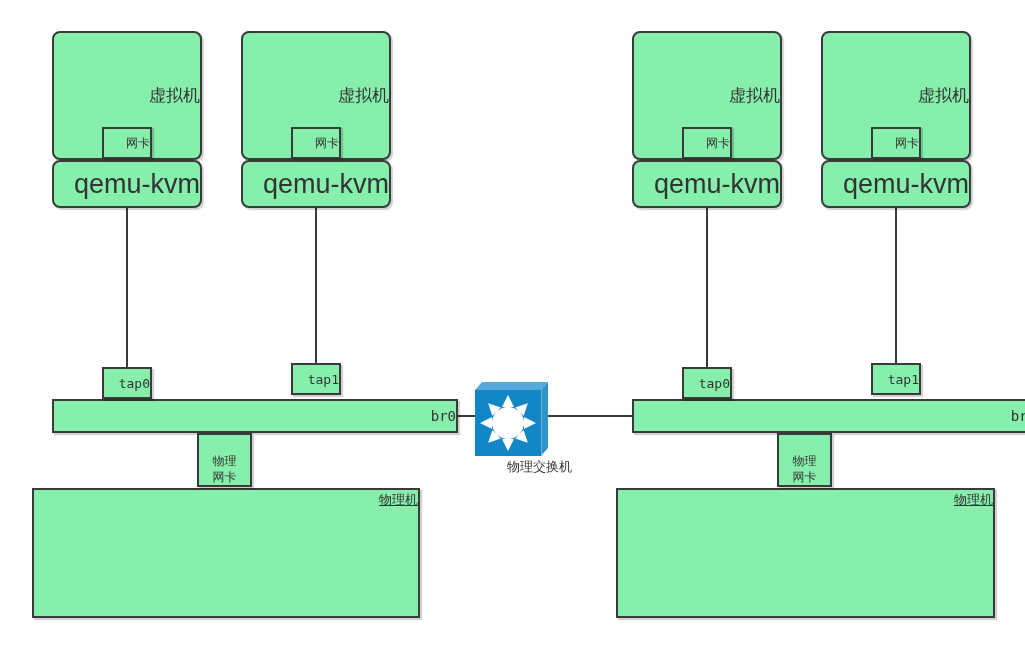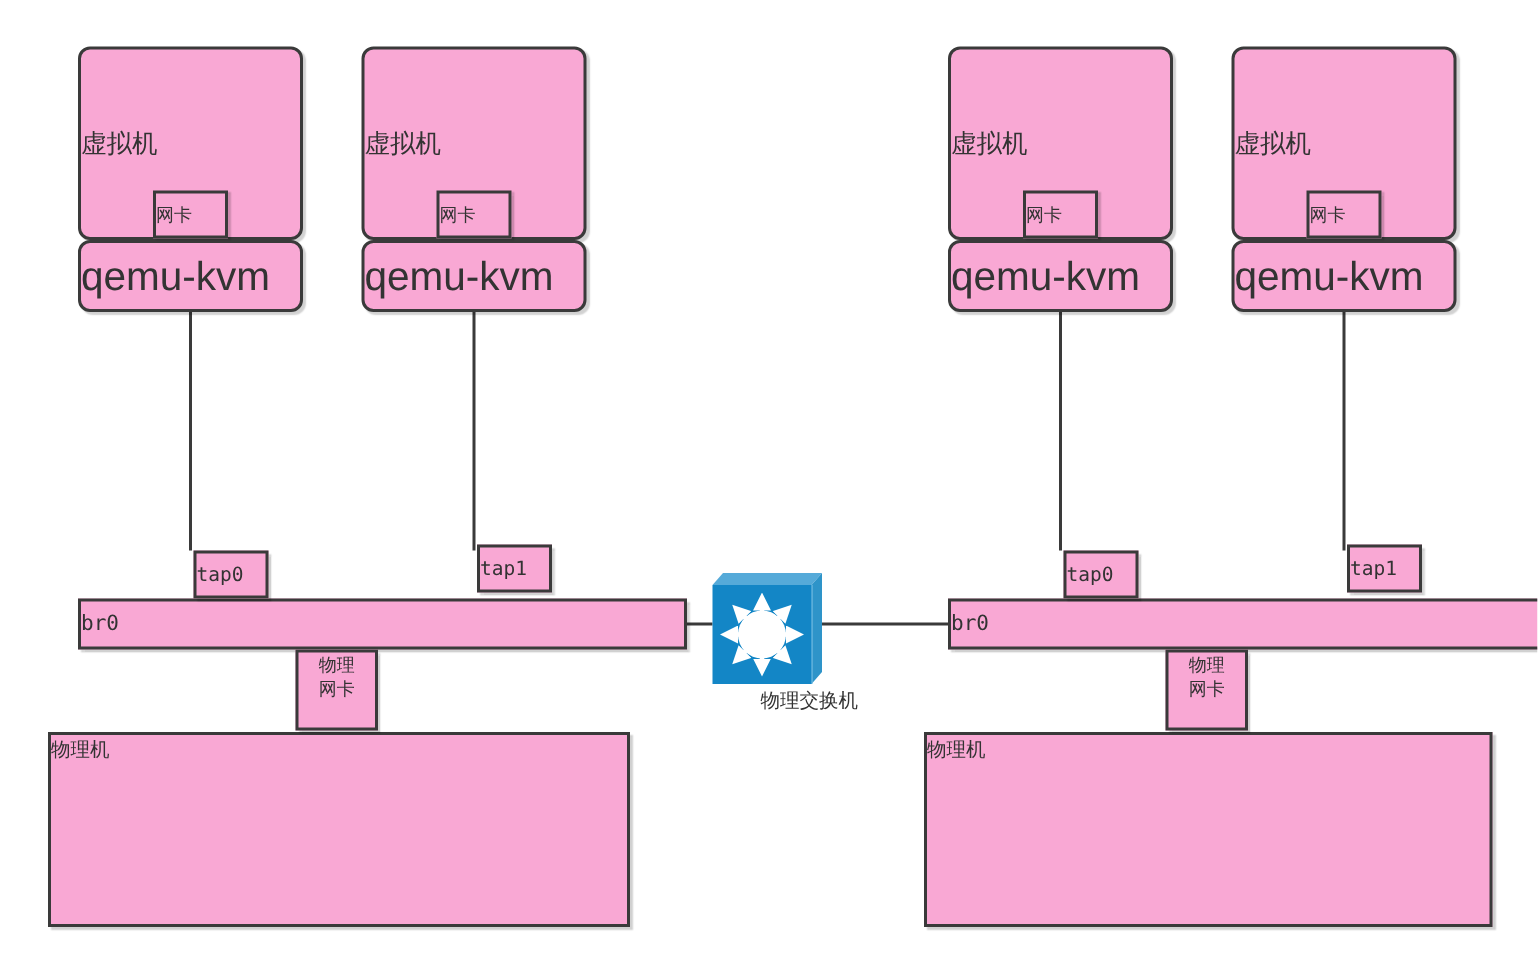--- a/index.html
+++ b/index.html
@@ -6,22 +6,22 @@
   .canvas {
     position:relative; width:1025px; height:652px; background:#ffffff;
     font-family:"Liberation Sans","DejaVu Sans",sans-serif; color:#333333;
     overflow:hidden;
   }
   .group { position:absolute; top:0; width:445px; height:652px; }
   .group-left  { left:0; }
   .group-right { left:580px; }
 
   .box {
-    position:absolute; background:#f9a8d4; border:2px solid #3a3a3a;
-    box-sizing:border-box; display:flex; align-items:center; justify-content:flex-start;
+    position:absolute; background:#86efac; border:2px solid #3a3a3a;
+    box-sizing:border-box; display:flex; align-items:center; justify-content:flex-end;
     box-shadow:2px 2px 1px rgba(0,0,0,0.18);
   }
   .rounded { border-radius:8px; }
 
   .vm   { font-size:17px; z-index:1; }
   .vm-a { left:52px;  top:31px; width:150px; height:129px; }
   .vm-b { left:241px; top:31px; width:150px; height:129px; }
 
   .nic  { font-size:12px; z-index:3; box-shadow:2px 1px 1px rgba(0,0,0,0.18); }
   .nic-a { left:102px; top:127px; width:50px; height:32px; }
@@ -29,31 +29,31 @@
 
   .qemu { font-size:27px; z-index:2; }
   .qemu-a { left:52px;  top:160px; width:150px; height:48px; }
   .qemu-b { left:241px; top:160px; width:150px; height:48px; }
 
   .vline { position:absolute; width:2px; background:#3a3a3a; }
   .vline-a { left:126px; top:208px; height:159px; }
   .vline-b { left:315px; top:208px; height:159px; }
 
   .mono { font-family:"DejaVu Sans Mono","Liberation Mono",monospace; }
-  .tap  { font-size:13px; z-index:2;margin-left:27px; }
+  .tap  { font-size:13px; z-index:2; }
   .tap-a { left:102px; top:367px; width:50px; height:32px; }
   .tap-b { left:291px; top:363px; width:50px; height:32px; }
 
   .br { left:52px; top:399px; width:406px; height:34px; font-size:14px; z-index:1; }
 
   .pnic { left:197px; top:433px; width:55px; height:54px;
           flex-direction:column; font-size:12px; line-height:16px; z-index:1; }
 
   .host { left:32px; top:488px; width:388px; height:130px;
-          align-items:flex-start; font-size:13px; padding-top:1px; }
+          align-items:flex-start; font-size:13px; padding-top:1px;text-decoration:underline; }
   .group-right .host { left:36px; width:379px; }
 
   .hline { position:absolute; height:2px; background:#3a3a3a; }
   .conn-left  { left:399px; top:415px; width:76px; }
   .conn-right { left:548px; top:415px; width:84px; }
 
   .switch-wrap { position:absolute; left:472px; top:377px; width:80px; height:82px; }
   .switch-label { position:absolute; left:452px; top:458px; width:120px;
                   text-align:right; font-size:13px; }
 </style>

